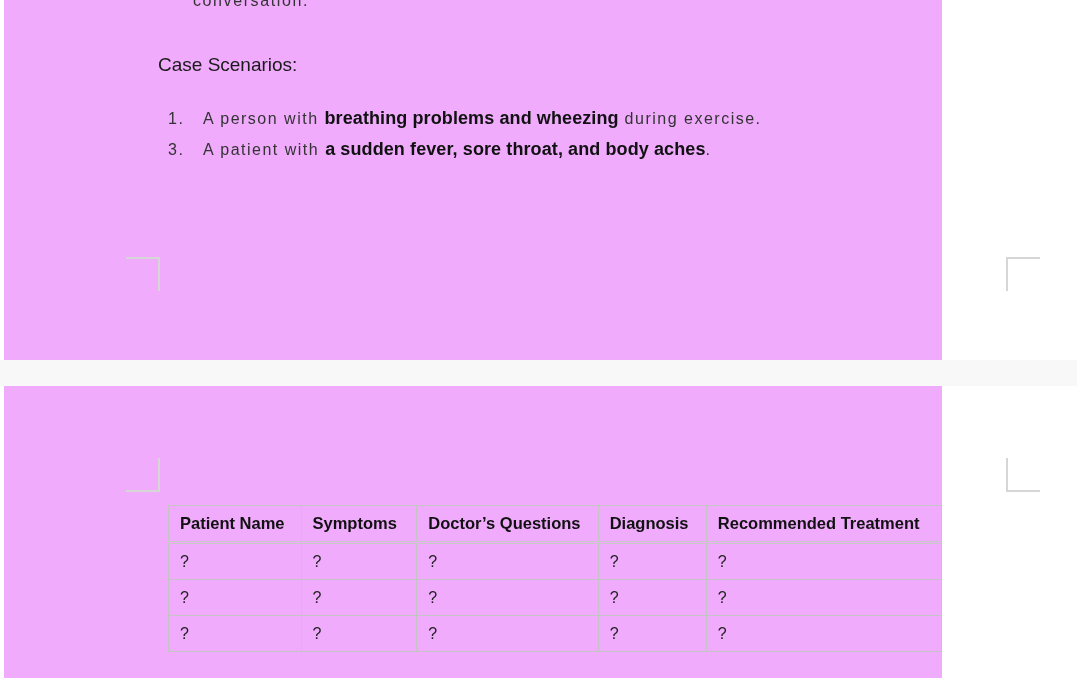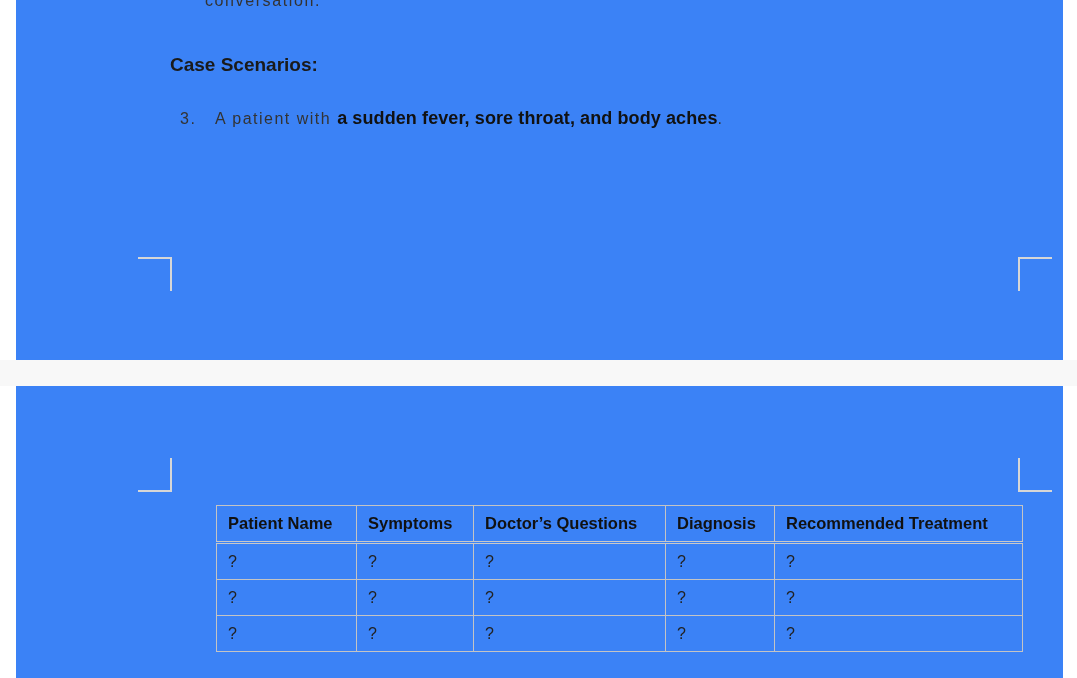--- a/index.html
+++ b/index.html
@@ -2,77 +2,79 @@
 <html><head>
 <meta charset="utf-8">
 <style>
   html, body { margin: 0; padding: 0; }
   body {
     width: 1077px; height: 678px; overflow: hidden; position: relative;
     background: #ffffff;
     font-family: "Liberation Sans", "DejaVu Sans", sans-serif;
     color: #1a1a1a;
   }
-  .page { position: absolute; left: 16px; width: 1047px; background: #3b82f6; }
+  .page { position: absolute; left: 4px; width: 938px; background: #f0abfc; }
   .page-1 { top: 0; height: 360px; }
   .page-gap { position: absolute; left: 0; top: 360px; width: 1077px; height: 26px; background: #f8f8f8; }
   .page-2 { top: 386px; height: 292px; }
 
   .corner { position: absolute; width: 32px; height: 32px; border-color: #d6d6d6; border-style: solid; border-width: 0; }
   .corner.bl-1 { left: 122px; top: 257px; border-top-width: 2px; border-right-width: 2px; }
   .corner.br-1 { left: 1002px; top: 257px; border-top-width: 2px; border-left-width: 2px; }
   .corner.tl-2 { left: 122px; top: 72px; border-bottom-width: 2px; border-right-width: 2px; }
   .corner.tr-2 { left: 1002px; top: 72px; border-bottom-width: 2px; border-left-width: 2px; }
 
   .trailing-text {
     position: absolute; left: 189px; top: -8px;
     font-size: 16px; letter-spacing: 1.6px; color: #333;
   }
   .section-heading {
     position: absolute; left: 154px; top: 54px;
-    font-size: 19px; font-weight: bold; color: #1a1a1a;
+    font-size: 19px; font-weight: normal; color: #1a1a1a;
   }
   .scenario-list {
     position: absolute; left: 164px; top: 105px;
     margin: 0; padding: 0; list-style: none;
   }
   .scenario-item {
     height: 31px; line-height: 27px; white-space: nowrap;
     font-size: 16px;
   }
   .scenario-num {
     display: inline-block; width: 35px;
     letter-spacing: 1.5px; color: #333;
   }
   .scenario-prefix, .scenario-suffix { letter-spacing: 1.5px; color: #333; }
   .scenario-bold { font-weight: bold; font-size: 18px; color: #111; letter-spacing: 0.1px; }
 
   .doc-table {
     position: absolute; left: 164px; top: 119px;
     border-collapse: collapse;
     font-size: 16px;
-    margin-left: 36px;
   }
   .doc-table th, .doc-table td {
     border: 1px solid #c4c4c4;
     text-align: left; padding: 0 11px;
     height: 35px; vertical-align: middle;
   }
   .doc-table th { font-weight: bold; font-size: 16.5px; color: #111; border-bottom: 3px double #c8c8c8; }
   .doc-table td { color: #222; }
   .c1 { width: 117px; } .c2 { width: 94px; } .c3 { width: 169px; } .c4 { width: 86px; } .c5 { width: 225px; }
 </style>
 </head>
 <body>
 
 <div class="page page-1">
   <div class="trailing-text">conversation.</div>
   <div class="section-heading">Case Scenarios:</div>
 
   <ol class="scenario-list">
+    <li class="scenario-item">
+      <span class="scenario-num">1.</span><span class="scenario-prefix">A person with </span><span class="scenario-bold">breathing problems and wheezing</span><span class="scenario-suffix"> during exercise.</span>
+    </li>
     <li class="scenario-item">
       <span class="scenario-num">3.</span><span class="scenario-prefix">A patient with </span><span class="scenario-bold">a sudden fever, sore throat, and body aches</span><span class="scenario-suffix">.</span>
     </li>
   </ol>
 
   <div class="corner bl-1"></div>
   <div class="corner br-1"></div>
 </div>
 
 <div class="page-gap"></div>

